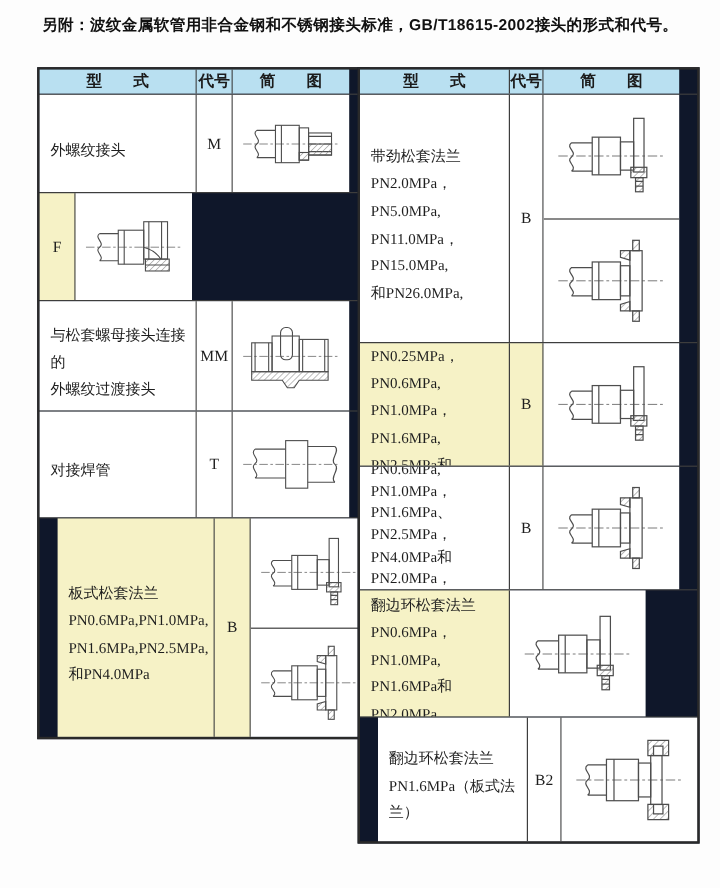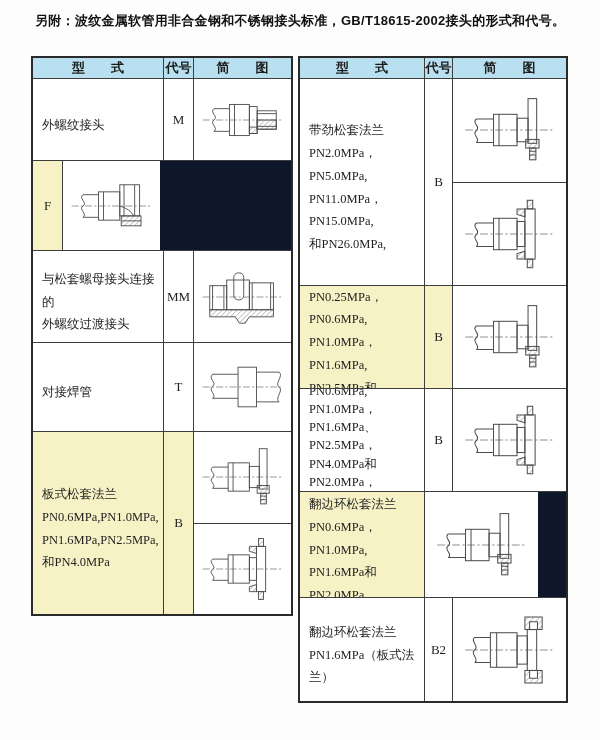--- a/index.html
+++ b/index.html
@@ -17,21 +17,21 @@
   }
   .ftable{
     position:absolute;top:56px;
     border:2px solid var(--bdark,#2a2a2a);
     background:#0f172a;
     box-sizing:content-box;
   }
   .t-left{left:31px;}
   .t-right{left:298px;}
   .row{display:flex;border-bottom:1px solid var(--line,#3d3d3d);}
-  .row:last-child{border-bottom:none;}
+  .row:last-child{border-bottom:none;margin-left:15px;}
   .cell{
     border-right:1px solid var(--line,#3d3d3d);
     box-sizing:border-box;display:flex;align-items:center;
     overflow:hidden;background:#fff;
   }
   .cell:last-child{border-right:none;}
   .hl{background:var(--hl,#f6f2c6);}
   .hdr-row .cell{
     background:var(--hdr,#b9e0f1);
     justify-content:center;font-weight:bold;

